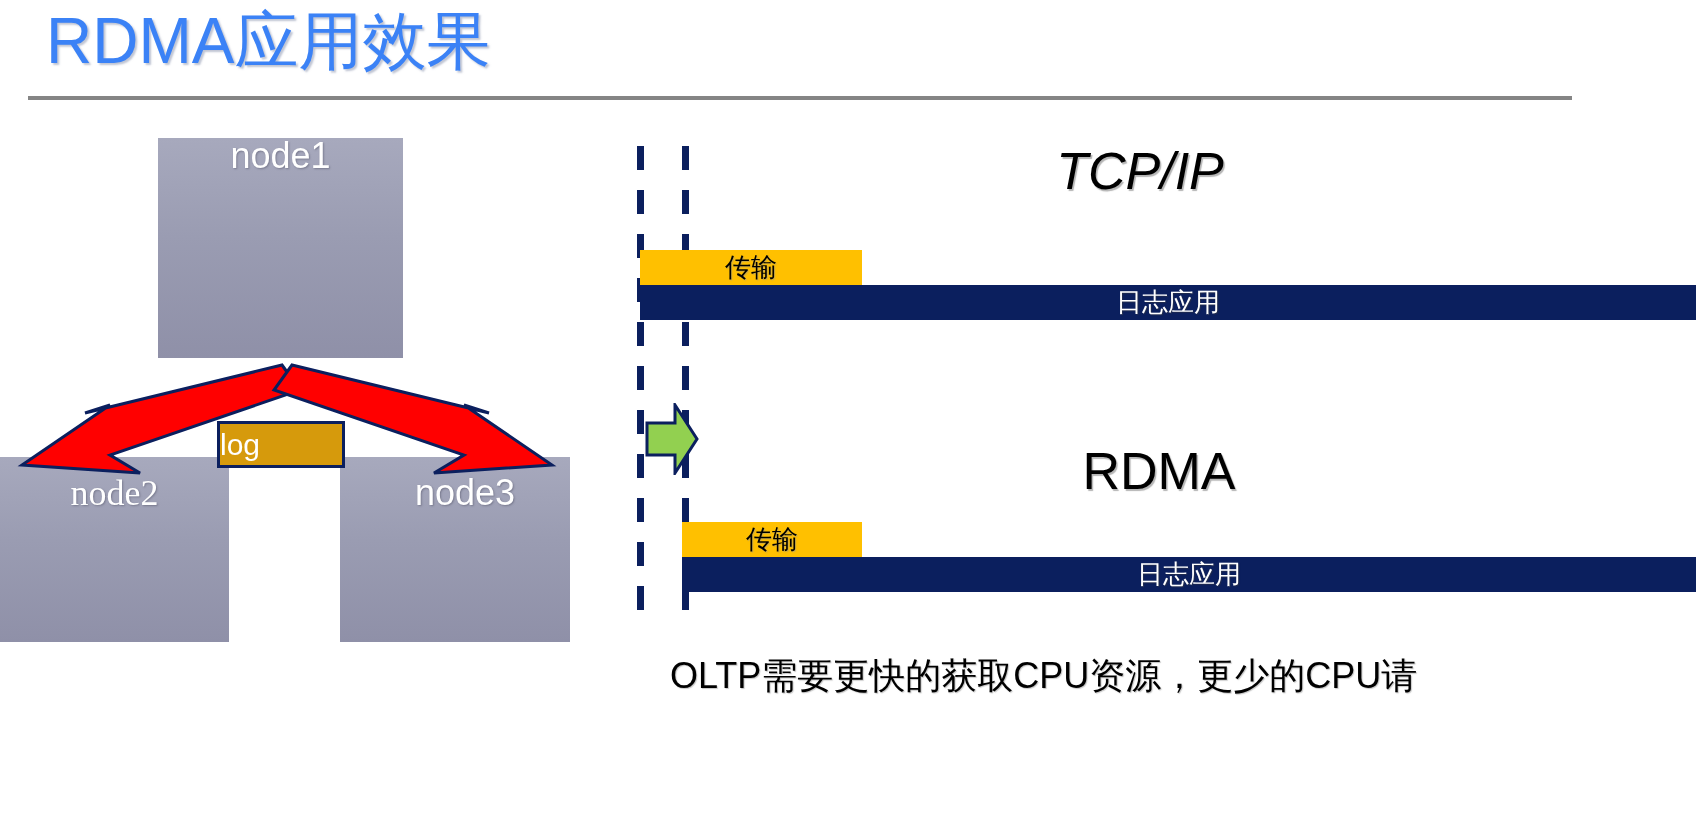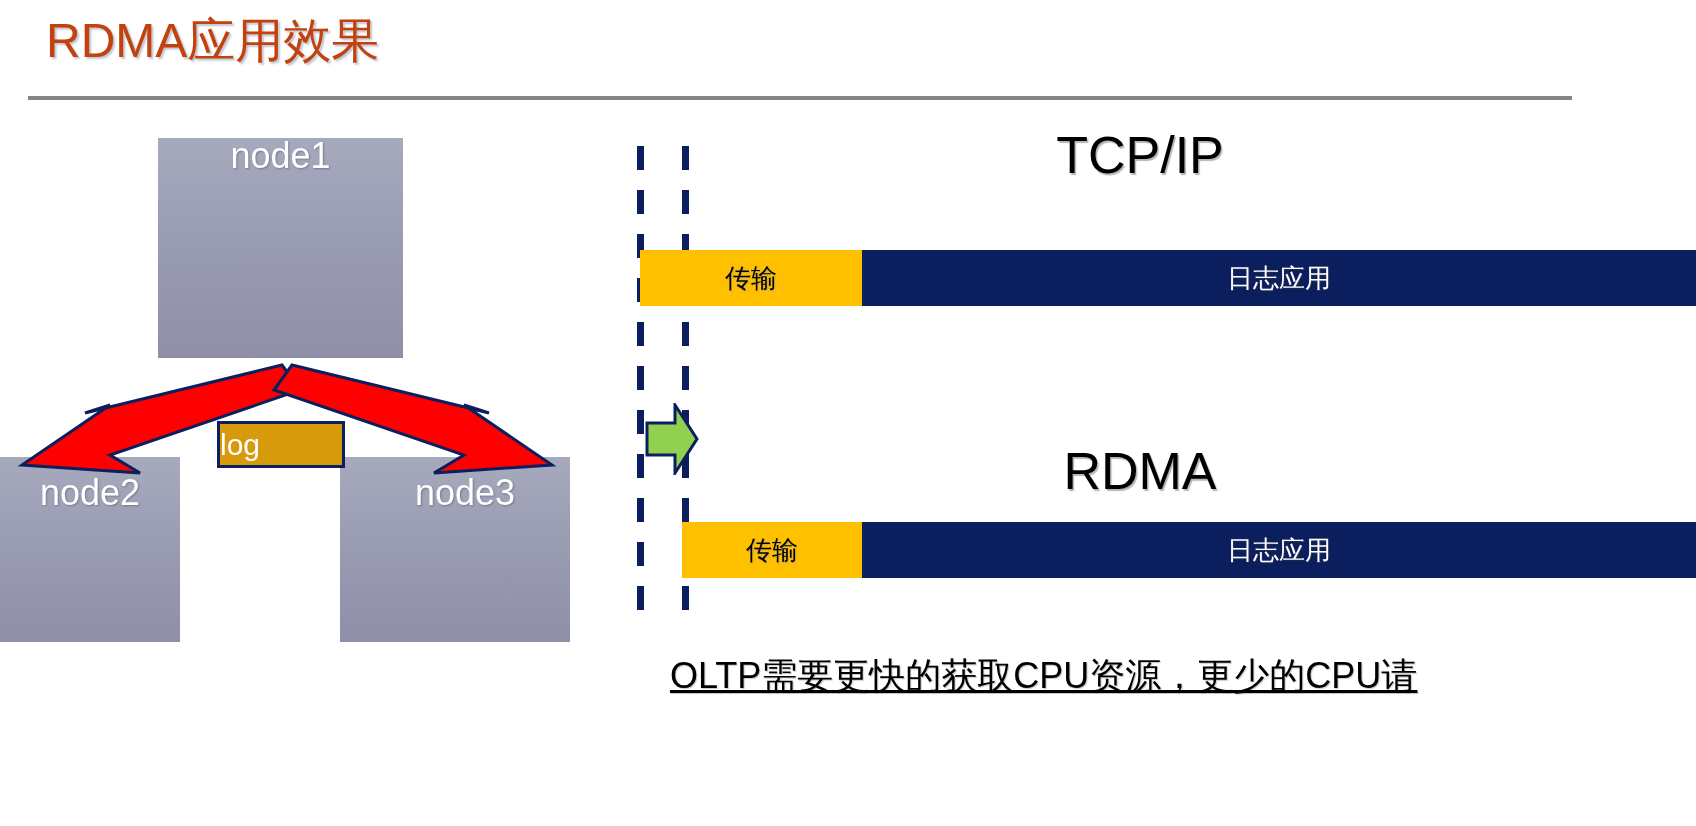--- a/index.html
+++ b/index.html
@@ -13,24 +13,24 @@
     position: relative;
     overflow: hidden;
     font-family: "Liberation Sans", "DejaVu Sans", sans-serif;
   }
 
   
   .slide-title {
     position: absolute;
     left: 46px;
     top: 2px;
-    font-size: 48px;
+    font-size: 64px;
     line-height: 78px;
     font-weight: 400;
-    color: #c2410c;
+    color: #3b82f6;
     letter-spacing: 0px;
     white-space: nowrap;
     text-shadow: 2px 2px 2px rgba(140,150,175,0.55);
   }
   .title-rule {
     position: absolute;
     left: 28px;
     top: 96px;
     width: 1544px;
     height: 4px;
@@ -49,23 +49,24 @@
   }
   #node1 {
     left: 158px;
     top: 138px;
     width: 245px;
     height: 220px;
   }
   #node2 {
     left: 0px;
     top: 457px;
-    width: 180px;
+    width: 229px;
     height: 185px;
     padding-top: 18px;
+    font-family: Liberation Serif, serif;
   }
   #node3 {
     left: 340px;
     top: 457px;
     width: 230px;
     height: 185px;
     padding-top: 18px;
     padding-left: 20px;
   }
   .node-label {
@@ -111,28 +112,29 @@
 
   .phase-label {
     position: absolute;
     font-size: 52px;
     line-height: 62px;
     color: #000000;
     text-align: center;
     white-space: nowrap;
     text-shadow: 1.5px 1.5px 1px rgba(120,120,120,0.55);
   }
-  #label-tcpip { left: 880px; top: 124px; width: 520px; }
-  #label-rdma  { left: 880px; top: 440px; width: 520px; }
+  #label-tcpip { left: 880px; top: 140px; width: 520px; font-style: italic; }
+  #label-rdma  { left: 899px; top: 440px; width: 520px; }
 
   .timing-bar {
     position: absolute;
     height: 56px;
     display: flex;
     align-items: stretch;
+    flex-direction: column;
   }
   #bar-tcpip { left: 640px; top: 250px; width: 1056px; }
   #bar-rdma  { left: 682px; top: 522px; width: 1014px; }
 
   .seg-transfer {
     background: #ffc000;
     color: #000000;
     font-size: 26px;
     display: flex;
     align-items: center;
@@ -165,21 +167,21 @@
   .caption {
     position: absolute;
     left: 670px;
     top: 652px;
     width: 910px;
     font-size: 36px;
     line-height: 48px;
     color: #000000;
     text-shadow: 1px 1px 1px rgba(140,140,140,0.5);
   }
-  .caption span { display: block; text-decoration: underline; }
+  .caption span { display: block; }
 </style>
 </head>
 <body>
 
 <div class="slide-title">RDMA应用效果</div>
 <div class="title-rule"></div>
 
 <div class="node-box" id="node1">
   <span class="node-label">node1</span>
 </div>

